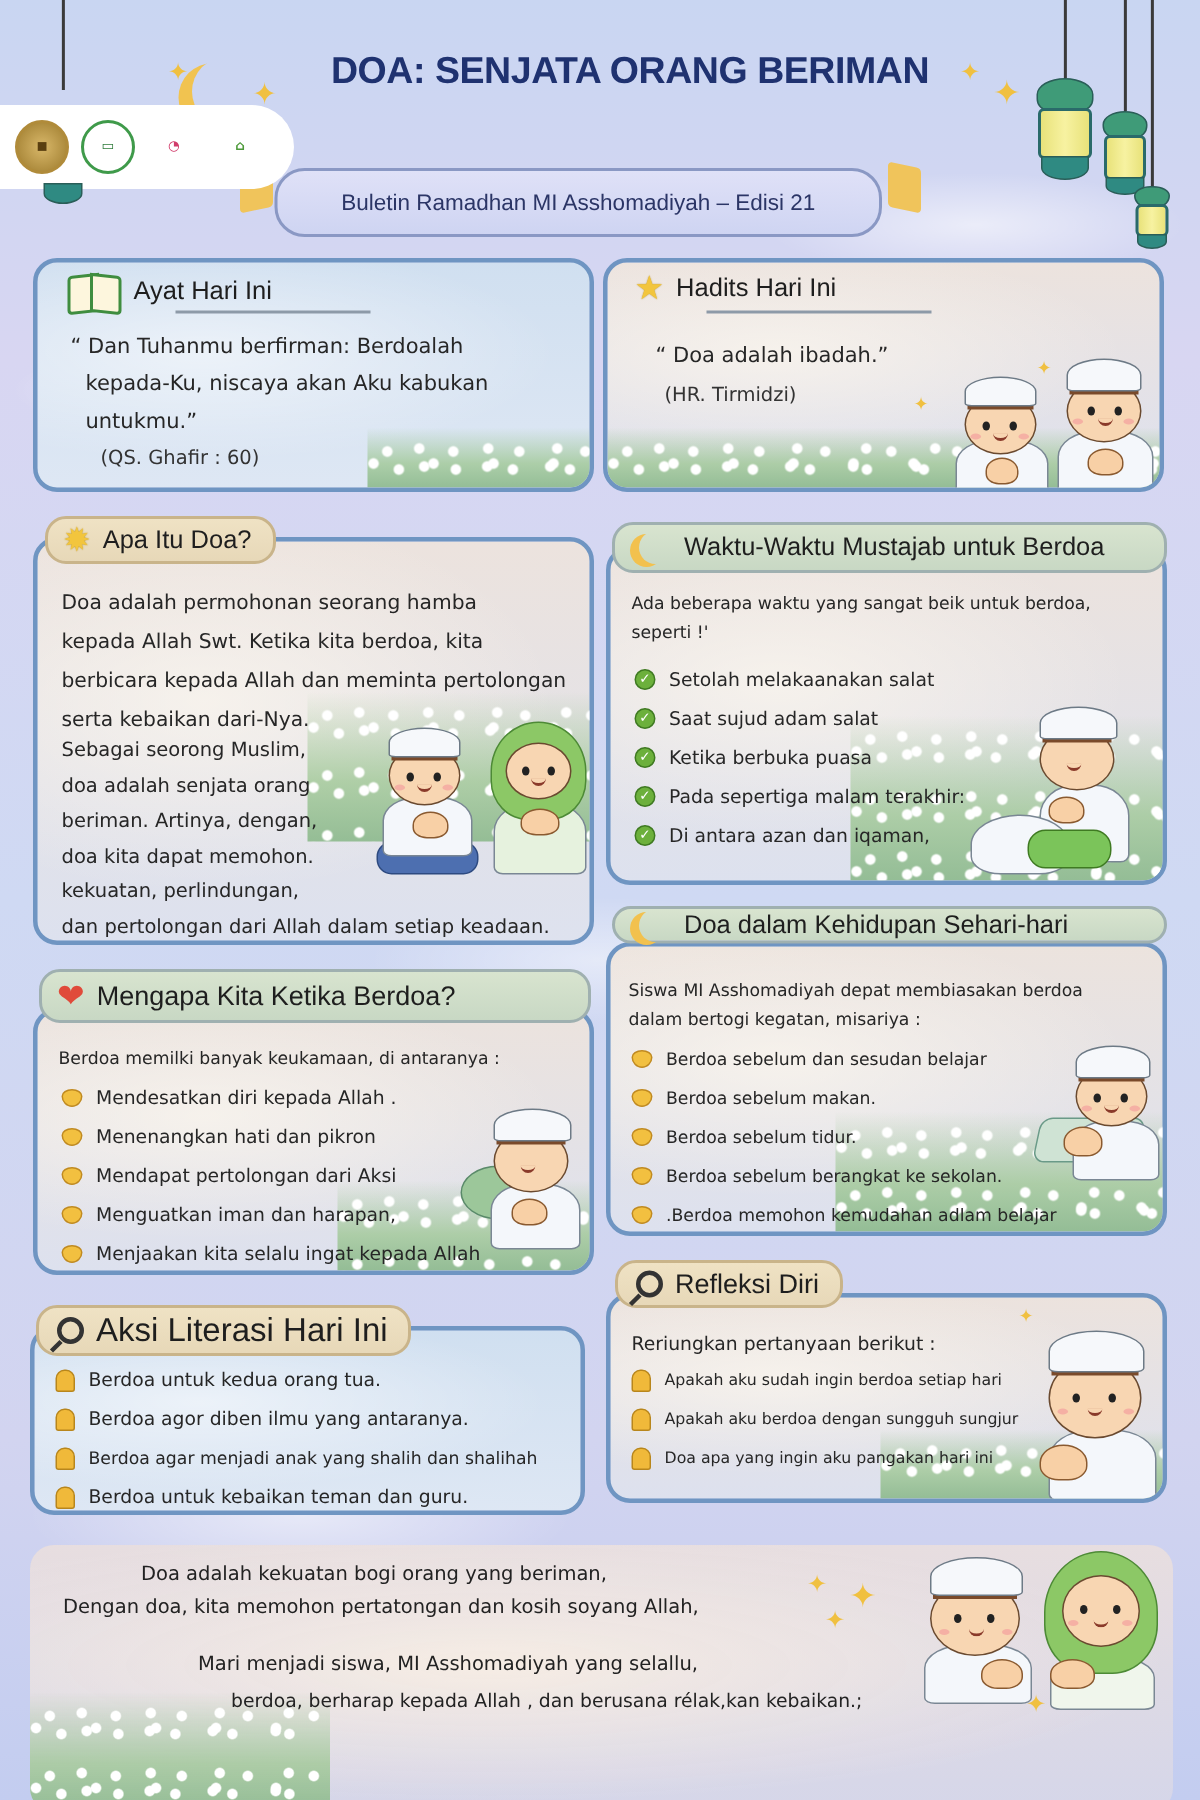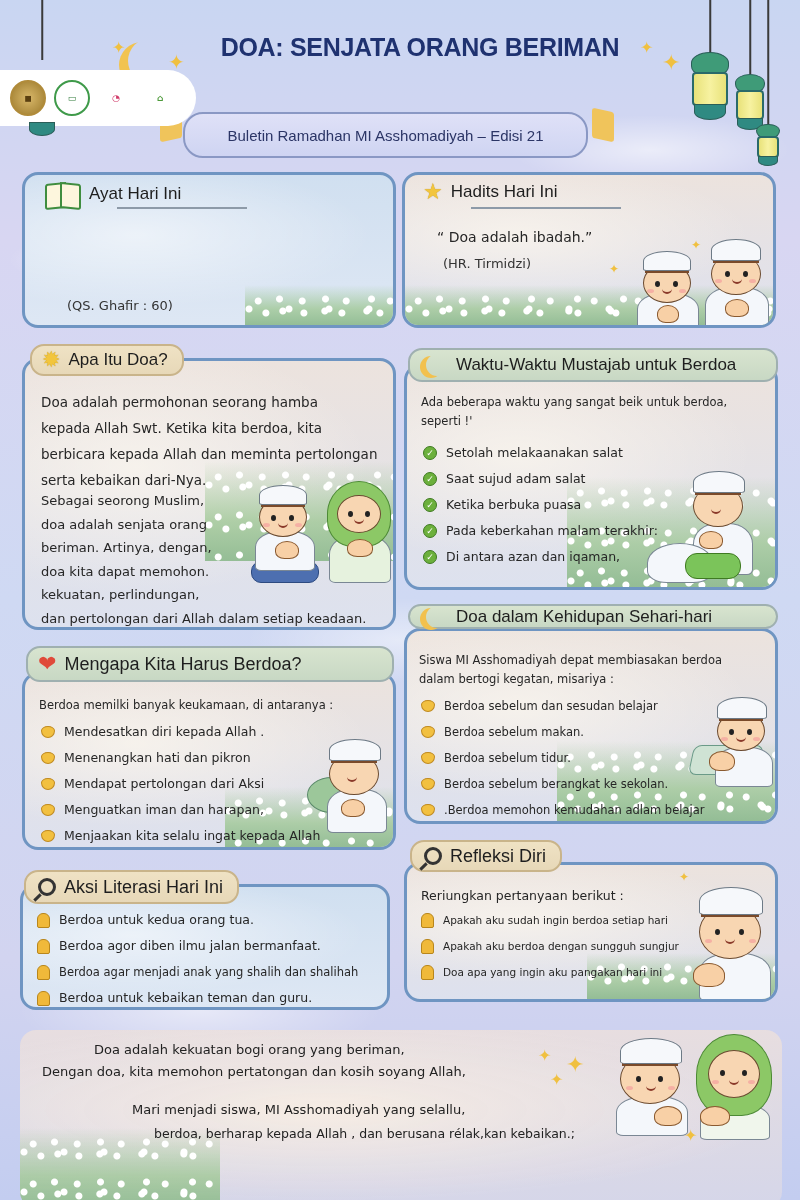--- a/index.html
+++ b/index.html
@@ -185,20 +185,25 @@
   <div class="string" style="height:60px;"></div>
   <div class="base" style="top:122px;width:26px;height:14px;"></div>
 </div>
 
 <section class="panel blue" style="left:22px;top:172px;width:374px;height:156px;">
   <div class="tab-title-plain" style="left:20px;top:6px;">
     <span class="icon-book"></span>
     <span>Ayat Hari Ini</span>
   </div>
   <div class="tab-underline" style="left:92px;top:32px;width:130px;"></div>
+  <div class="hand quote" style="position:absolute;left:22px;top:44px;">
+    <div>“ Dan Tuhanmu berfirman: Berdoalah</div>
+    <div style="padding-left:10px;">kepada-Ku, niscaya akan Aku kabukan</div>
+    <div style="padding-left:10px;">untukmu.”</div>
+  </div>
   <div class="hand ref" style="position:absolute;left:42px;top:118px;">(QS. Ghafir : 60)</div>
   <div class="meadow" style="left:220px;width:154px;"></div>
 </section>
 
 <section class="panel" style="left:402px;top:172px;width:374px;height:156px;">
   <div class="tab-title-plain" style="left:18px;top:6px;">
     <span class="icon-star">★</span>
     <span>Hadits Hari Ini</span>
   </div>
   <div class="tab-underline" style="left:66px;top:32px;width:150px;"></div>
@@ -293,21 +298,21 @@
     <li>
         <span class="bullet-check">✓</span>
         <span>Saat sujud adam salat</span>
       </li>
     <li>
         <span class="bullet-check">✓</span>
         <span>Ketika berbuka puasa</span>
       </li>
     <li>
         <span class="bullet-check">✓</span>
-        <span>Pada keberkahan malam terakhir:</span>
+        <span>Pada sepertiga malam terakhir:</span>
       </li>
     <li>
         <span class="bullet-check">✓</span>
         <span>Di antara azan dan iqaman,</span>
       </li>
   </ul>
 
   <div class="kid" style="left:240px;top:100px;width:120px;height:124px;">
     <div class="robe" style="left:46px;top:56px;width:60px;height:52px;"></div>
     <div class="face" style="left:46px;top:18px;width:50px;height:42px;"></div>
@@ -354,21 +359,21 @@
     <div class="robe" style="left:20px;top:52px;width:60px;height:44px;"></div>
     <div class="face" style="left:22px;top:16px;width:50px;height:42px;"></div>
     <div class="hair" style="left:24px;top:16px;width:46px;height:10px;"></div>
     <div class="cap" style="left:22px;top:2px;width:52px;height:22px;"></div>
     <div class="smile" style="left:40px;top:40px;"></div>
     <div class="hands" style="left:34px;top:62px;width:24px;height:18px;"></div>
   </div>
 </section>
 <div class="tab" style="left:26px;top:646px;width:368px;height:36px;">
   <span class="icon-heart">❤</span>
-  <span style="font-size:18px;">Mengapa Kita Harus Berdoa?</span>
+  <span style="font-size:18px;">Mengapa Kita Ketika Berdoa?</span>
 </div>
 
 <section class="panel" style="left:404px;top:628px;width:374px;height:196px;">
   <div class="meadow" style="left:150px;width:224px;height:80px;"></div>
   <div class="hand" style="position:absolute;left:12px;top:20px;font-size:11.5px;line-height:19px;">
     <div>Siswa MI Asshomadiyah depat membiasakan berdoa</div>
     <div>dalam bertogi kegatan, misariya :</div>
   </div>
   <ul class="items" style="position:absolute;left:14px;top:62px;">
     <li>
@@ -412,35 +417,35 @@
 </div>
 
 <section class="panel blue" style="left:20px;top:884px;width:370px;height:126px;">
   <ul class="items" style="position:absolute;left:14px;top:20px;">
     <li>
         <span class="bullet-bell"></span>
         <span>Berdoa untuk kedua orang tua.</span>
       </li>
     <li>
         <span class="bullet-bell"></span>
-        <span>Berdoa agor diben ilmu jalan bermanfaat.</span>
+        <span>Berdoa agor diben ilmu yang antaranya.</span>
       </li>
     <li>
         <span class="bullet-bell"></span>
         <span style="font-size:11.5px;">Berdoa agar menjadi anak yang shalih dan shalihah</span>
       </li>
     <li>
         <span class="bullet-bell"></span>
         <span>Berdoa untuk kebaikan teman dan guru.</span>
       </li>
   </ul>
 </section>
 <div class="tab cream" style="left:24px;top:870px;height:34px;">
   <span class="icon-magnifier"></span>
-  <span style="font-size:18px;">Aksi Literasi Hari Ini</span>
+  <span style="font-size:22px;">Aksi Literasi Hari Ini</span>
 </div>
 
 <section class="panel" style="left:404px;top:862px;width:374px;height:140px;">
   <div class="meadow" style="left:180px;width:194px;height:46px;"></div>
   <div class="hand" style="position:absolute;left:14px;top:18px;font-size:12.5px;">Reriungkan pertanyaan berikut :</div>
   <ul class="items" style="position:absolute;left:14px;top:42px;">
     <li>
         <span class="bullet-bell"></span>
         <span style="font-size:10.5px;">Apakah aku sudah ingin berdoa setiap hari</span>
       </li>

